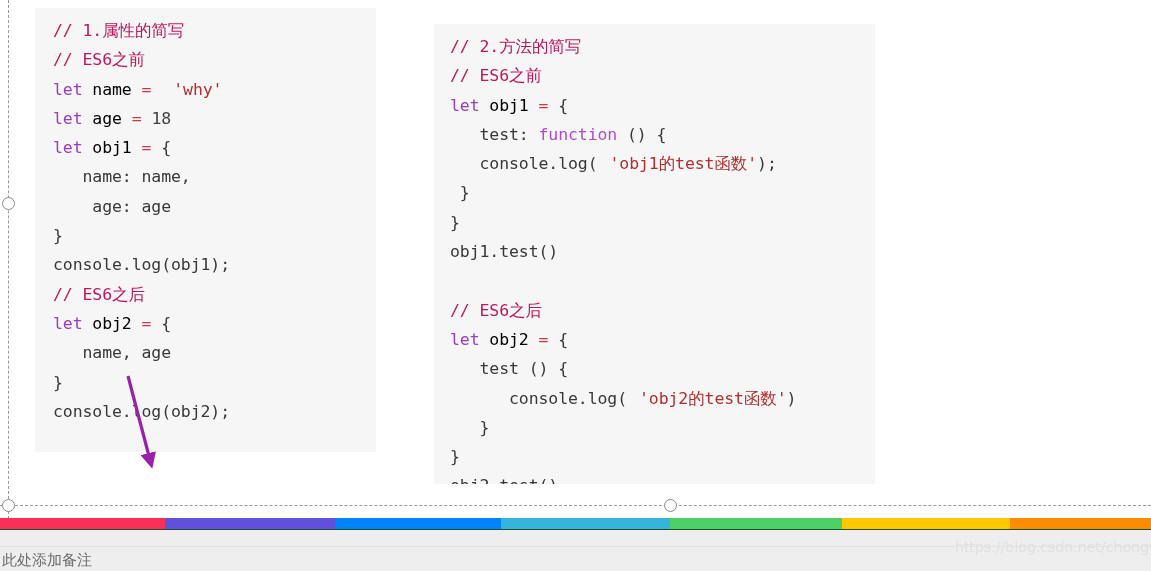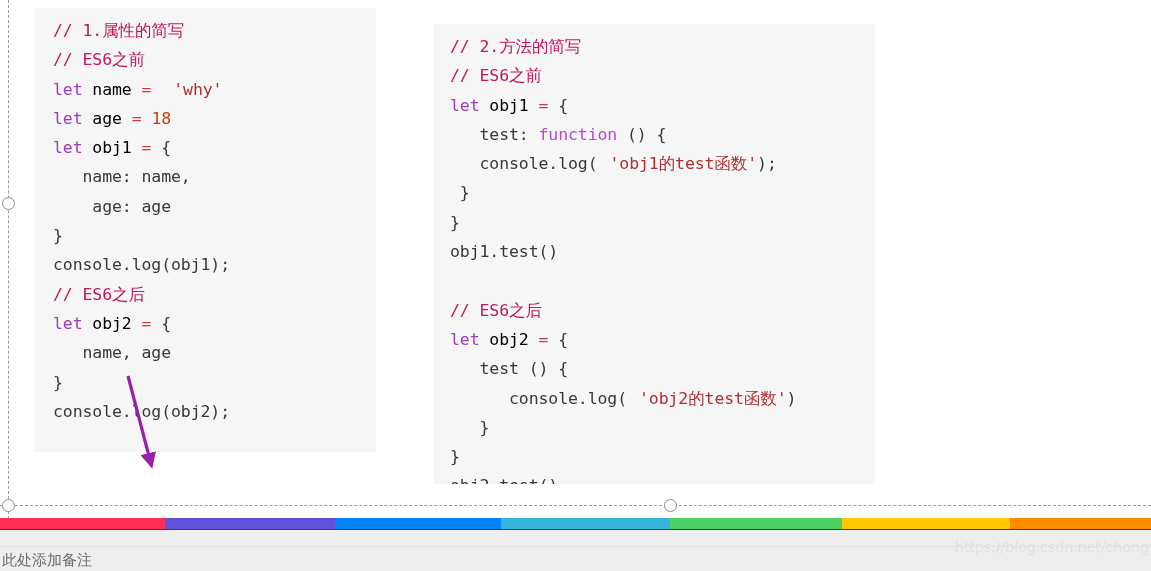--- a/index.html
+++ b/index.html
@@ -81,21 +81,21 @@
     padding: 8px 0 0 16px;
   }
   .code-line { height: 29.3px; }
 
   
   .tok-com { color: #be185d; }
   .tok-kw  { color: #9a3dba; text-align: right; }
   .tok-var { color: #000000; }
   .tok-op  { color: #cc3a45; }
   .tok-str { color: #b03030; margin-left: 12px; }
-  .tok-num { color: #c2410c; }
+  .tok-num { color: #404040; }
   .tok-fn  { color: #b04bd0; margin-top: 33px; }
   .tok-pl  { color: #383838; }
 
   
   #annotation-arrow {
     position: absolute;
     left: 110px;
     top: 368px;
     width: 70px;
     height: 110px;

